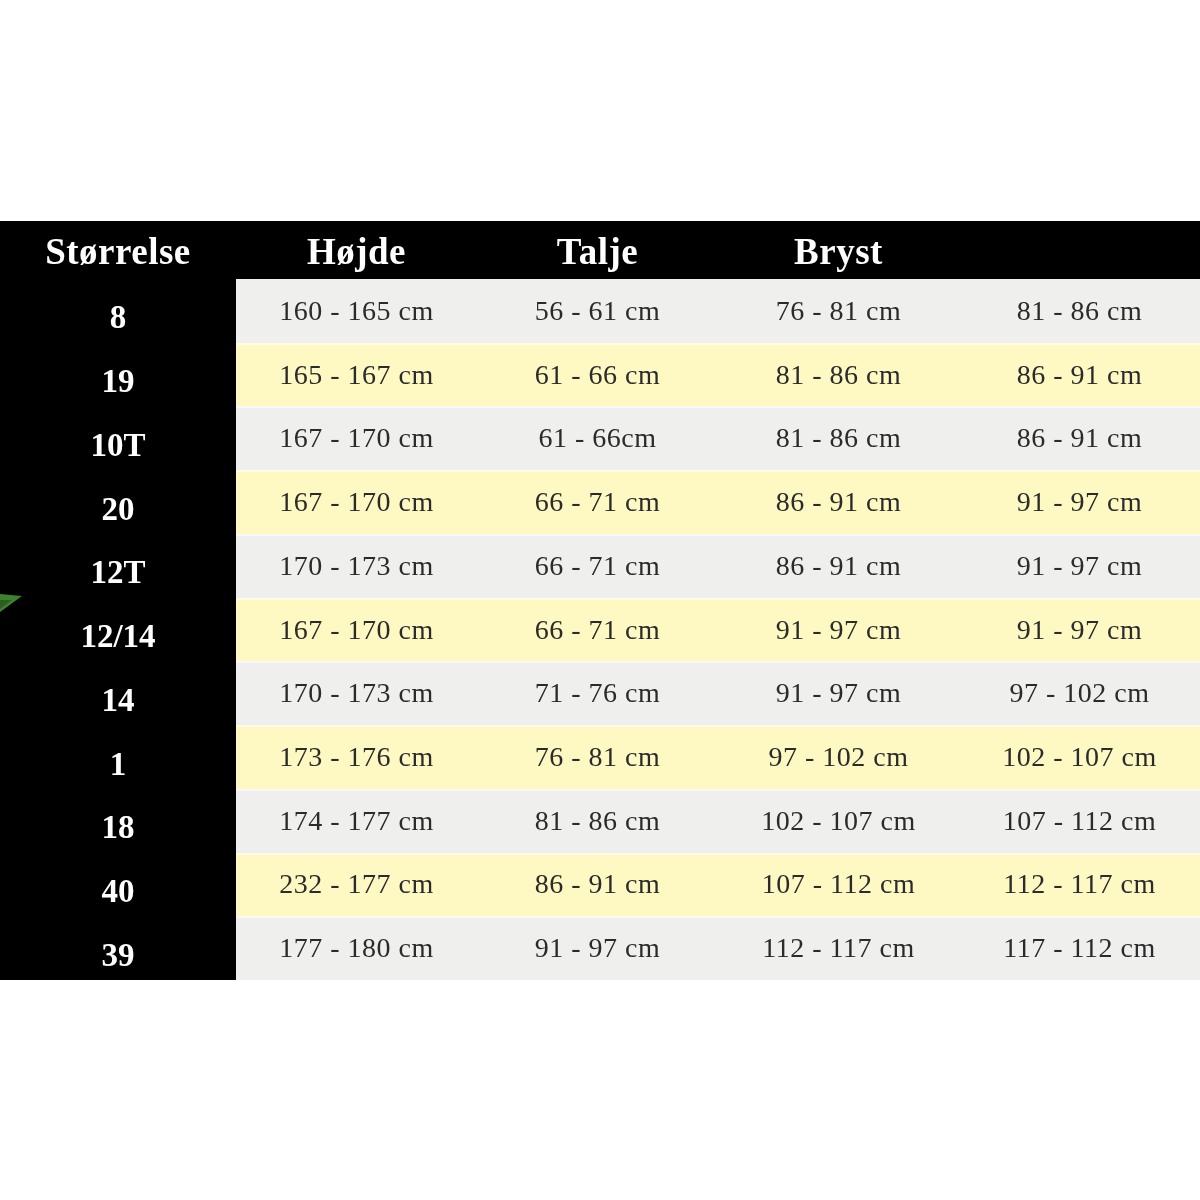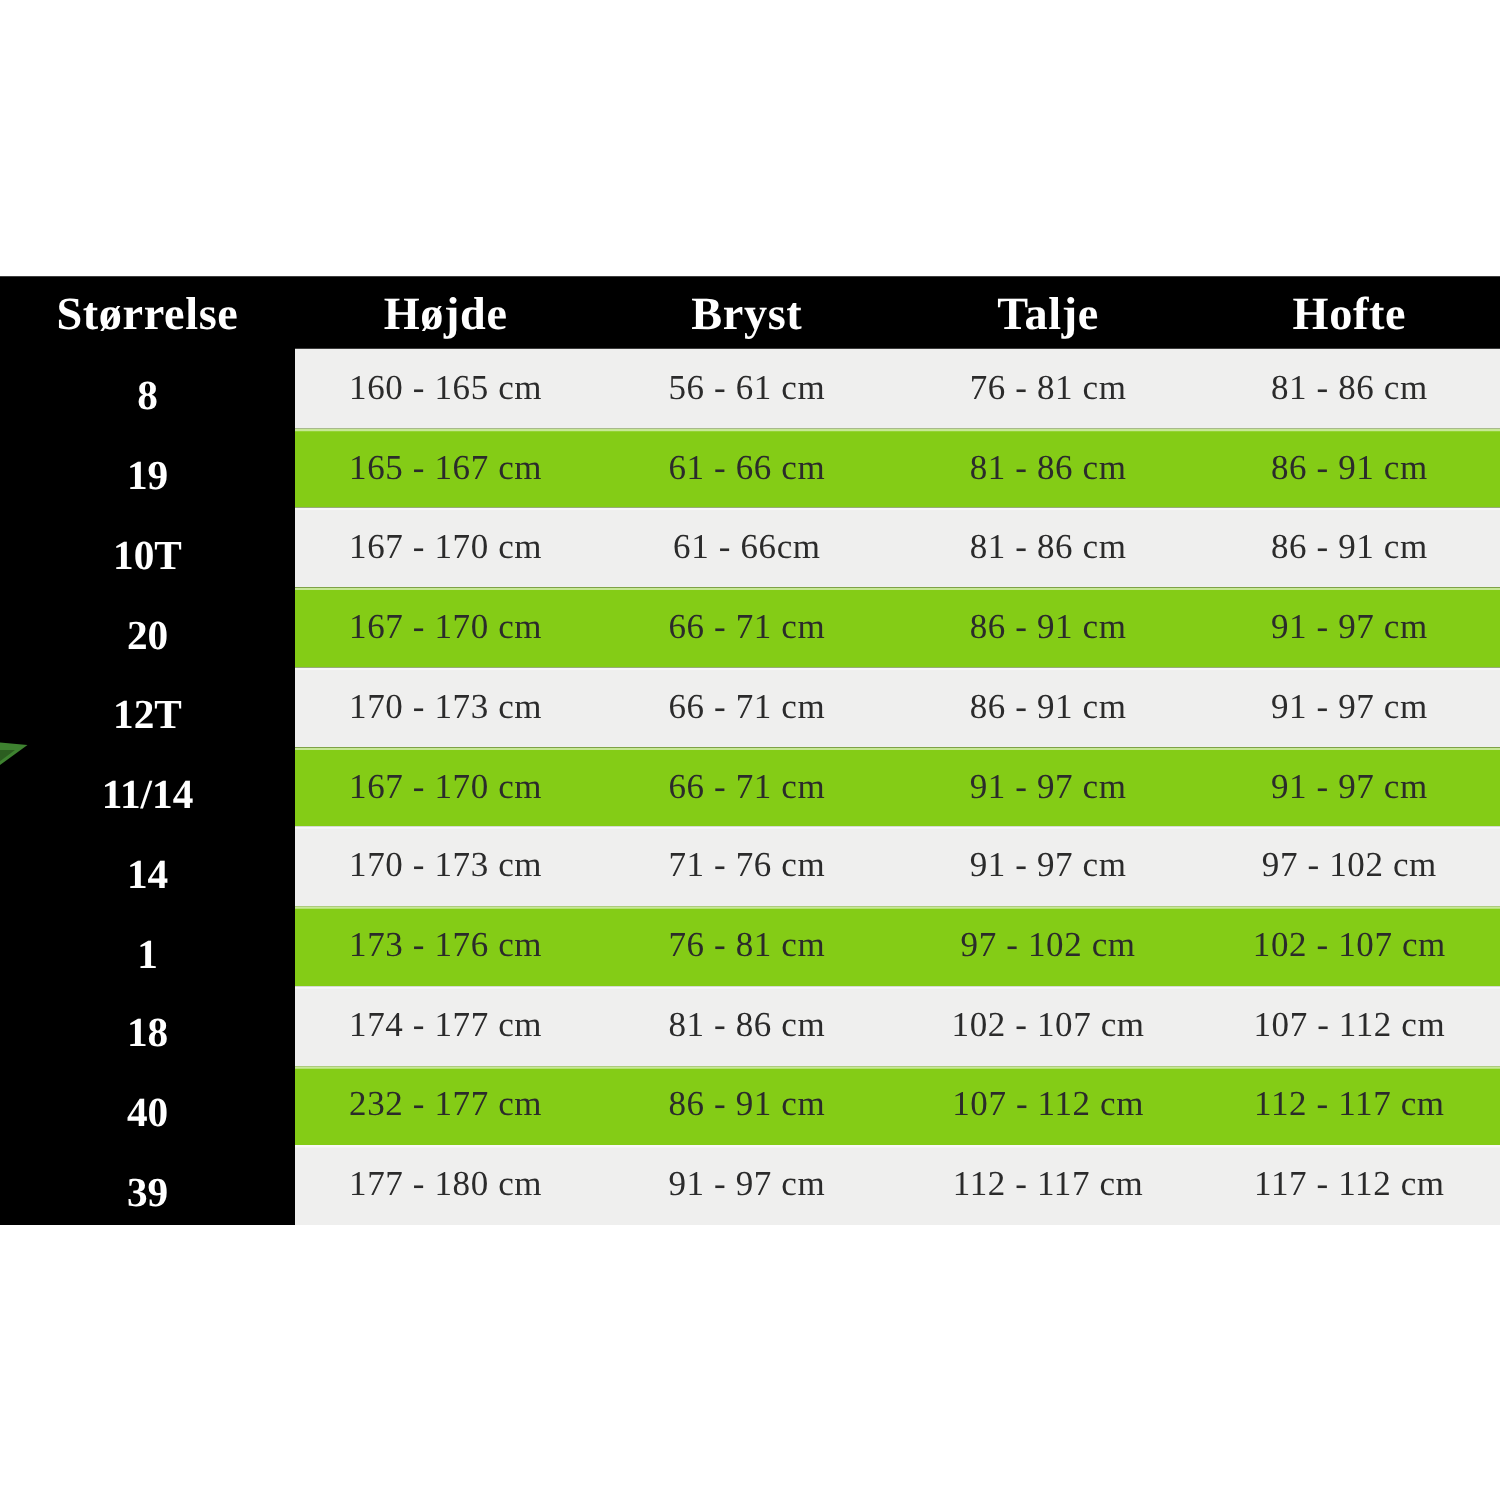--- a/index.html
+++ b/index.html
@@ -60,21 +60,21 @@
   .data-grid {
     flex: 1;
     display: flex;
     flex-direction: column;
   }
   .drow {
     flex: 1;
     display: flex;
   }
   .drow.light { background: #efefee; }
-  .drow.dark  { background: #84cc16; }
+  .drow.dark  { background: #fef9c3; }
   .drow:not(:first-child) { box-shadow: inset 0 2px 0 rgba(255,255,255,0.55); }
   .dcell {
     flex: 1;
     display: flex;
     align-items: center;
     justify-content: center;
     box-sizing: border-box;
     color: #2b2b2b;
     font-size: 28px;
     letter-spacing: 0.5px;
@@ -91,34 +91,33 @@
 </head>
 <body>
 
 <div class="canvas">
 
   <div class="chart-table">
 
     <div class="header-row">
       <div class="hcell first">Størrelse</div>
       <div class="hcell rest">Højde</div>
+      <div class="hcell rest">Talje</div>
       <div class="hcell rest">Bryst</div>
-      <div class="hcell rest">Talje</div>
-      <div class="hcell rest">Hofte</div>
     </div>
 
     <div class="table-body">
 
       <div class="size-col">
         <div class="size-label">8</div>
         <div class="size-label">19</div>
         <div class="size-label">10T</div>
         <div class="size-label">20</div>
         <div class="size-label">12T</div>
-        <div class="size-label">11/14</div>
+        <div class="size-label">12/14</div>
         <div class="size-label">14</div>
         <div class="size-label">1</div>
         <div class="size-label">18</div>
         <div class="size-label">40</div>
         <div class="size-label">39</div>
       </div>
 
       <div class="data-grid">
 
         <div class="drow light">

